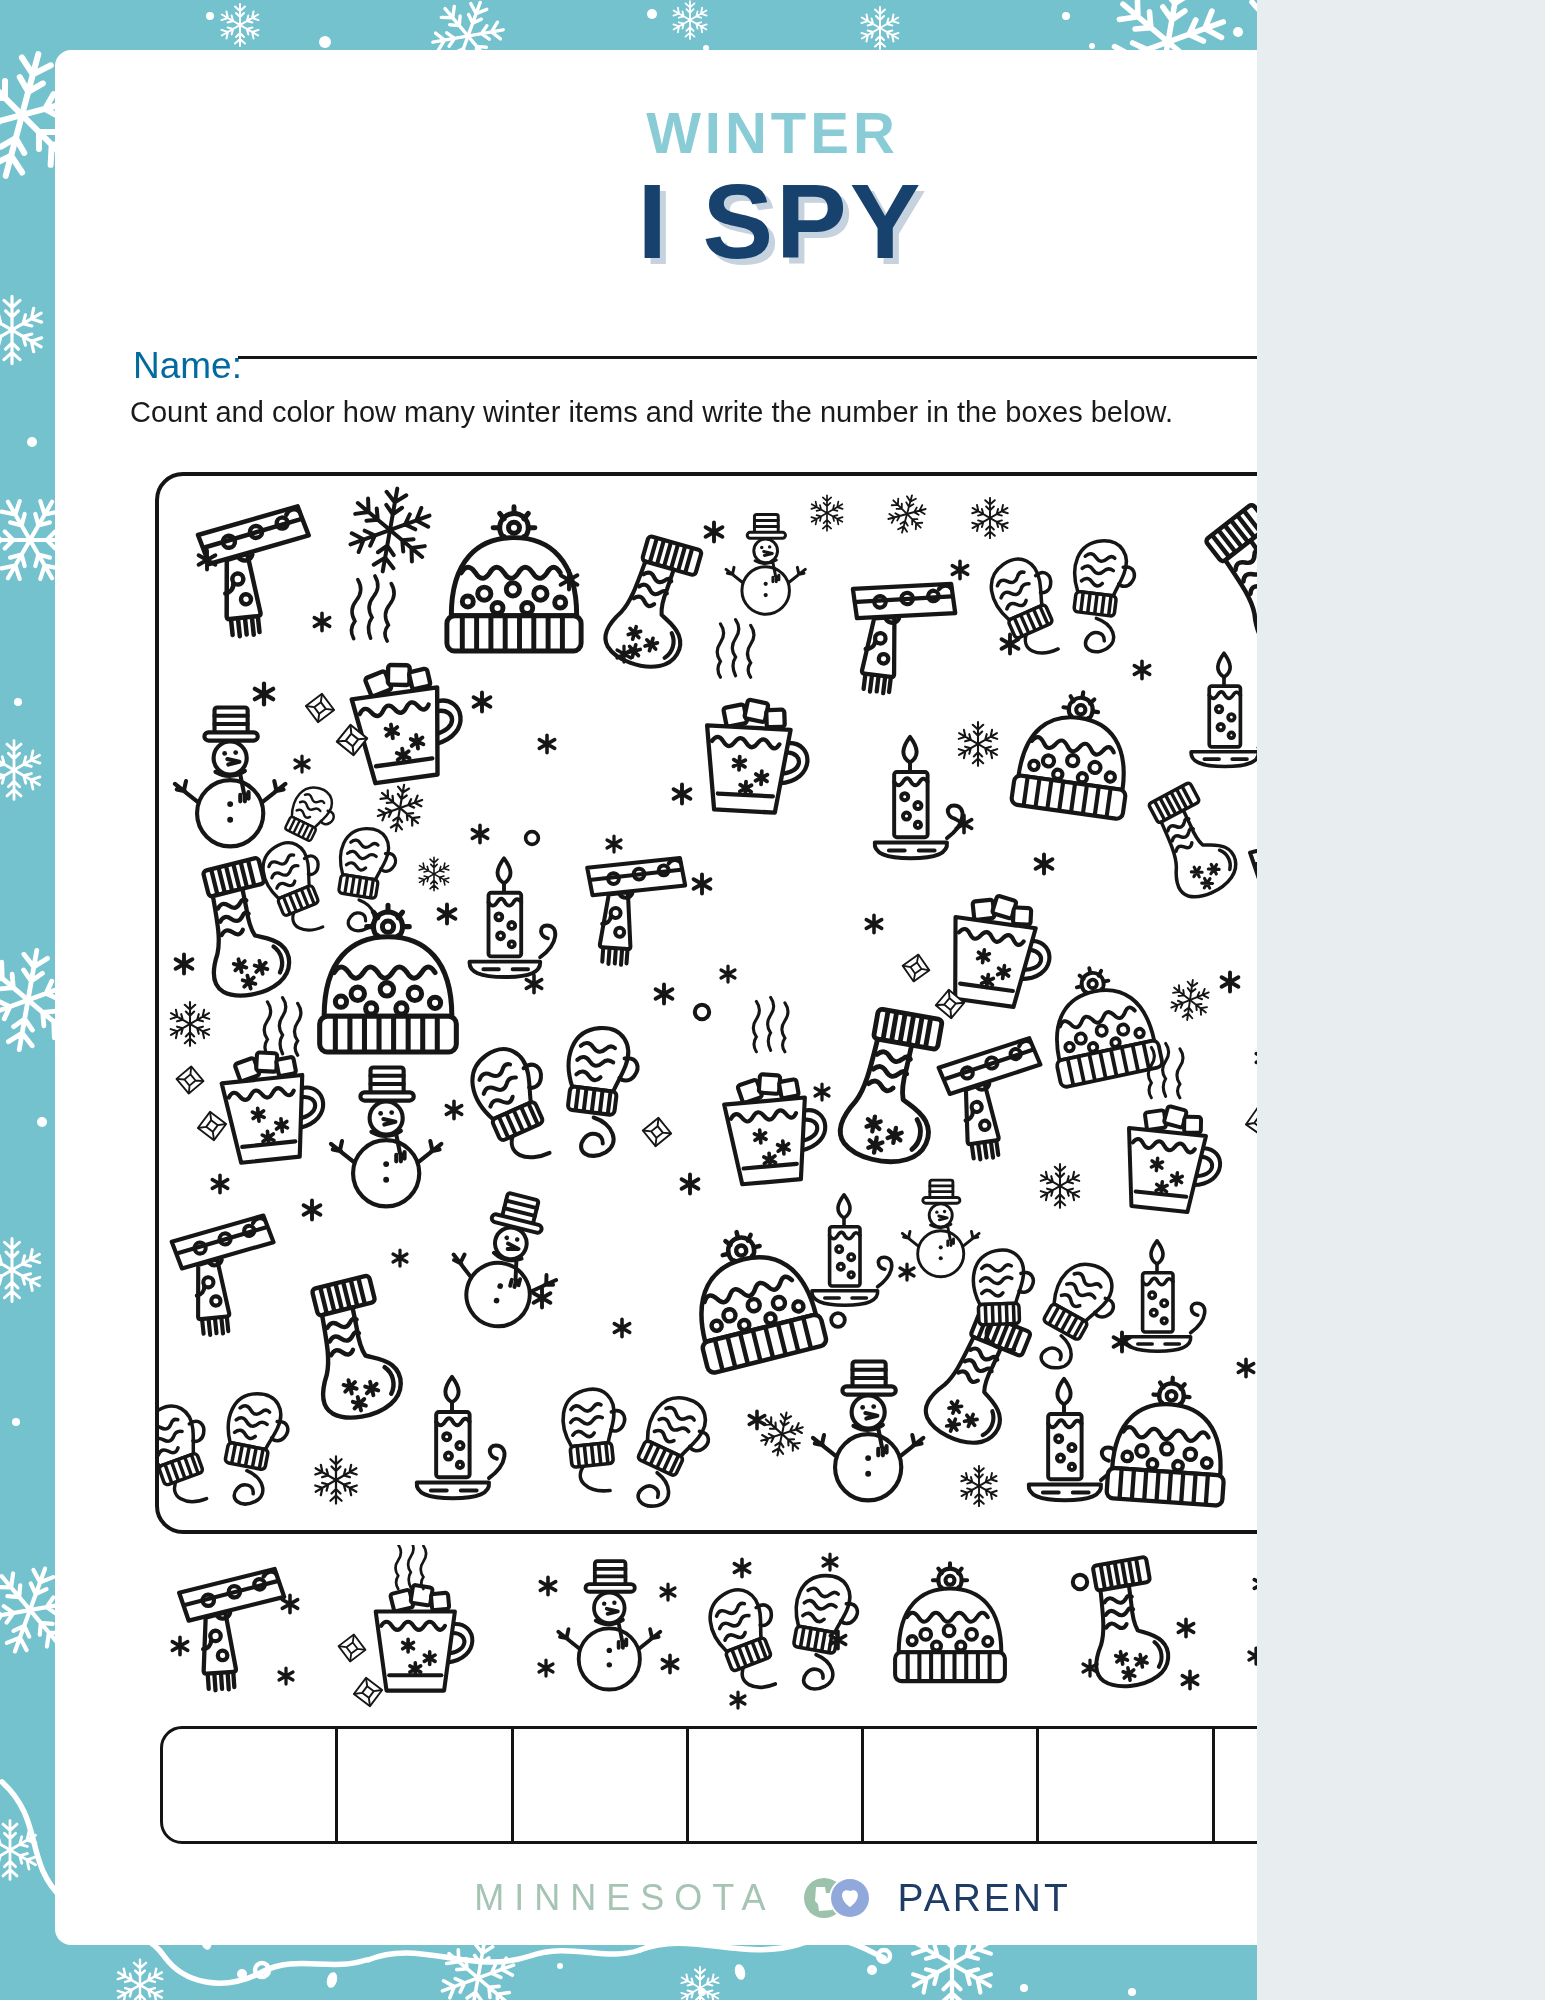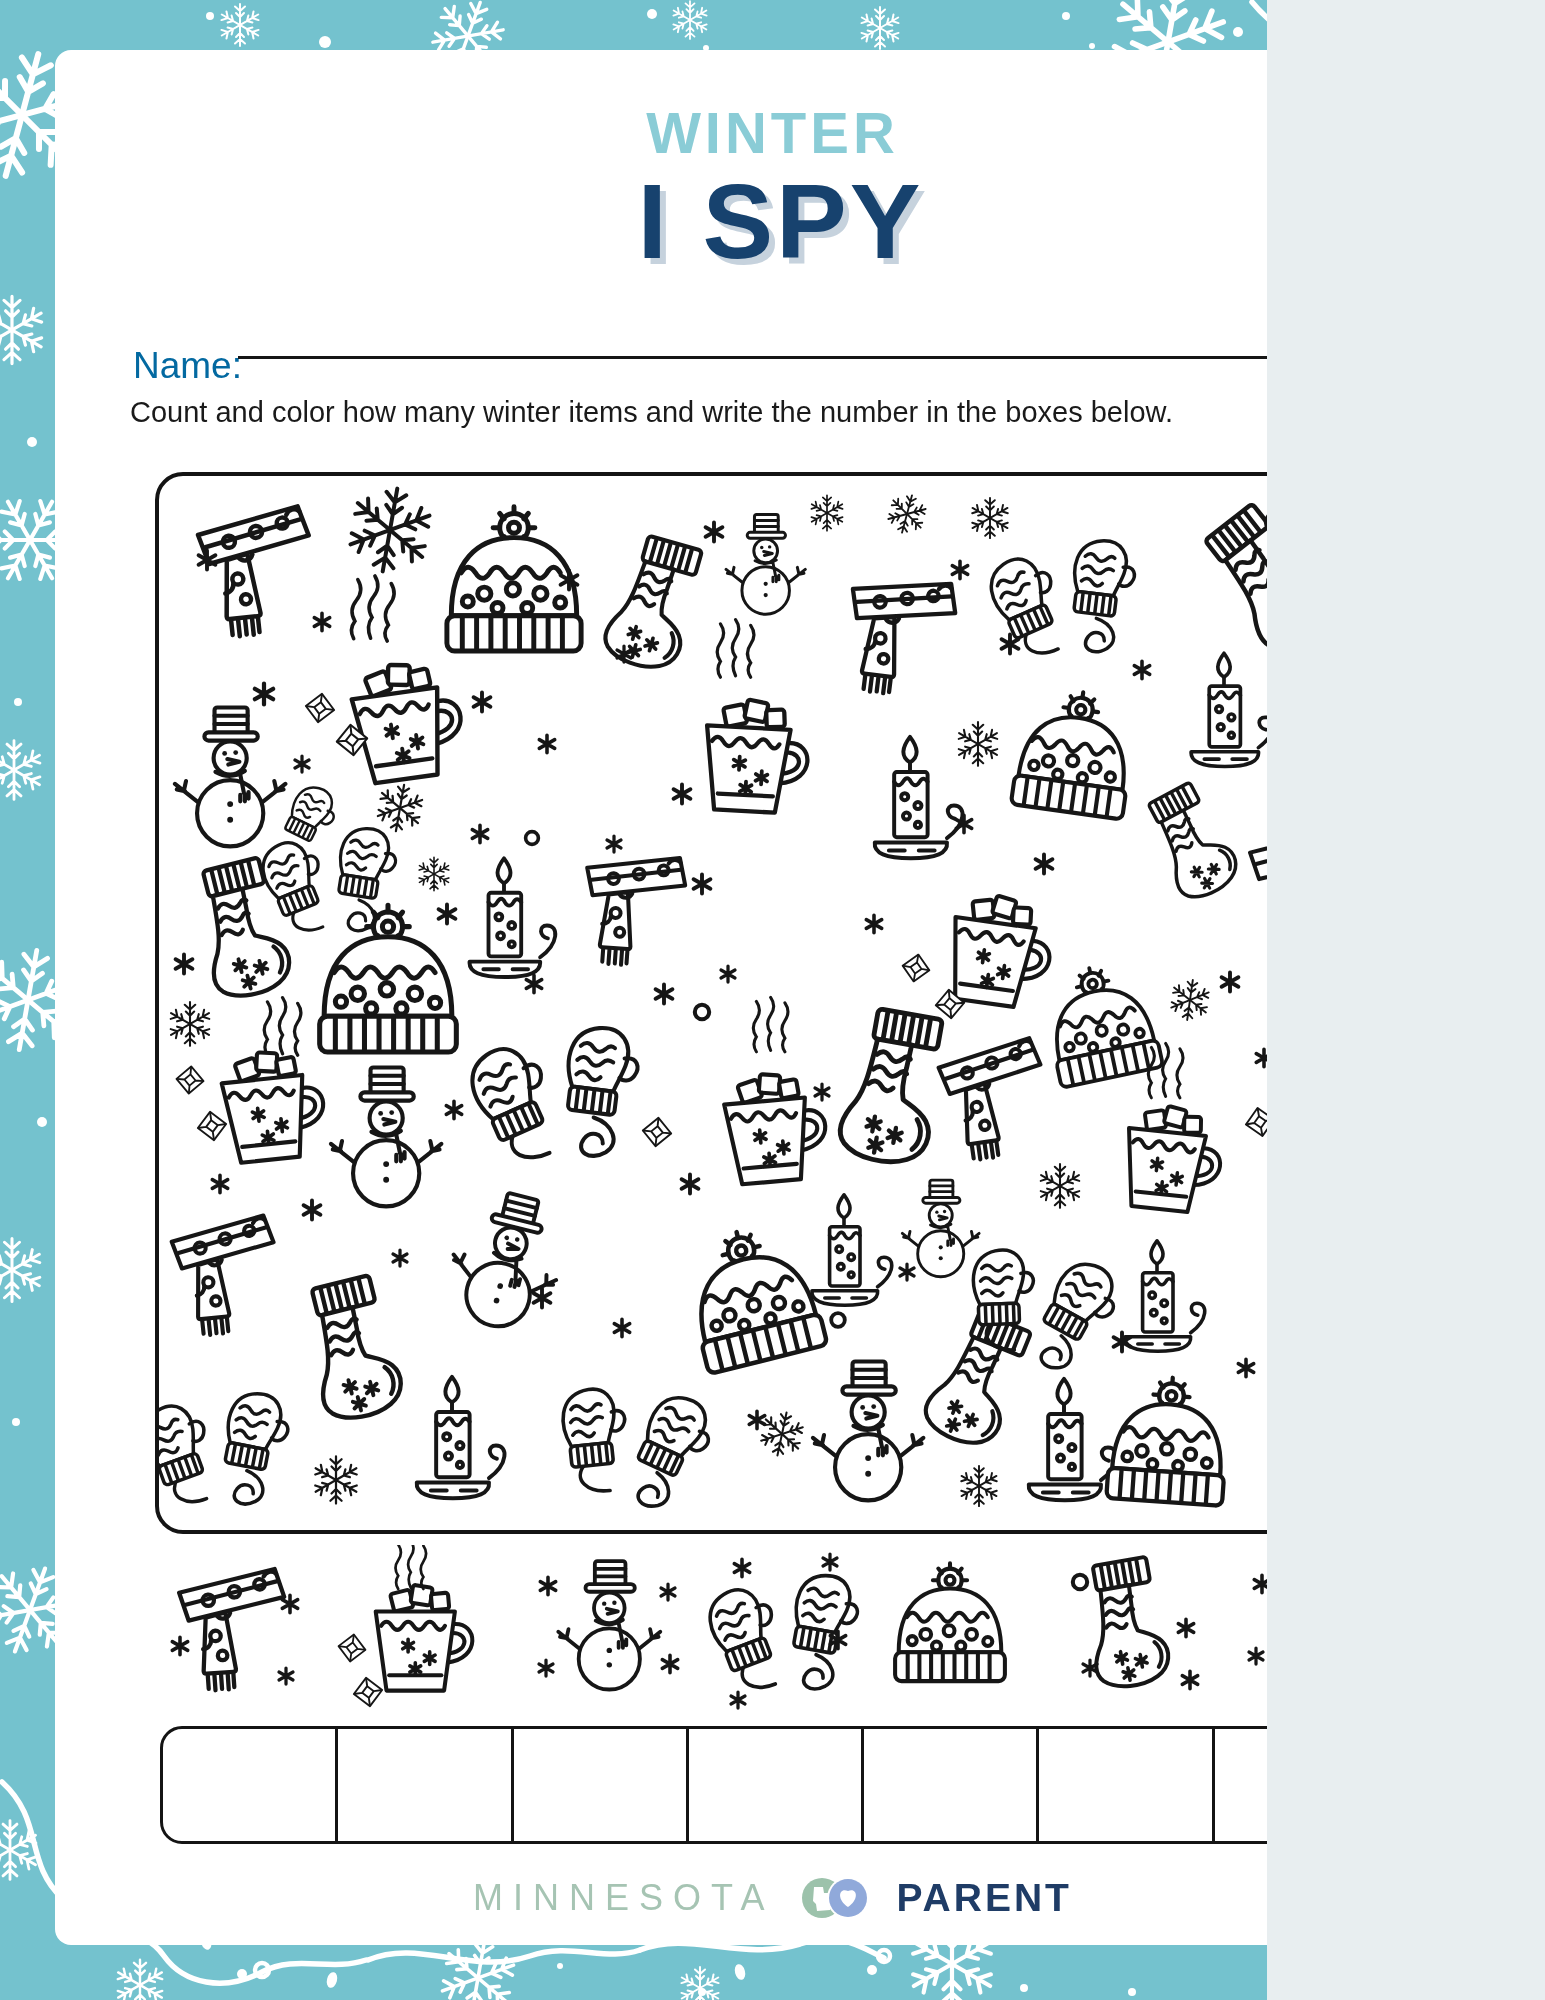--- a/index.html
+++ b/index.html
@@ -1,17 +1,17 @@
 <!DOCTYPE html>
 <html><head>
 <meta charset="utf-8">
 <style>
   html,body{margin:0;padding:0;background:#e8eef0;}
   .page{position:relative;width:1257px;height:2000px;overflow:hidden;
-        font-family:"Liberation Sans",sans-serif;background:#fff;padding-left:10px;}
+        font-family:"Liberation Sans",sans-serif;background:#fff;}
   .abs{position:absolute;}
   svg{display:block;}
   
   .title-wrap{left:0;top:104px;width:1545px;text-align:center;line-height:1;}
   .title1{font-size:58px;font-weight:bold;letter-spacing:4px;color:#8accd6;}
   .title2{font-size:106px;font-weight:bold;letter-spacing:3px;color:#17426e;
           text-shadow:6px 6px 0 #c6d2dd;margin-top:6px;margin-left:16px;}
   
   .name-label{left:133px;top:314px;font-size:37px;color:#0369a1;margin-top:31px;}
   .name-line{left:238px;top:352px;width:1108px;height:4px;border-bottom:3px solid #161616;}
@@ -22,21 +22,21 @@
               border-radius:28px;box-sizing:border-box;overflow:hidden;background:#fff;}
   .scene{color:#161616;}
   
   .answer-strip{left:160px;top:1726px;width:1230px;height:118px;border:3.5px solid #141414;
                 border-radius:22px;box-sizing:border-box;display:flex;overflow:hidden;background:#fff;}
   .answer-cell{flex:1;border-right:3px solid #141414;}
   .answer-cell:last-child{border-right:none;}
   
   .logo-row{left:0;top:1874px;width:1545px;display:flex;align-items:center;justify-content:center;gap:26px;}
   .logo-word1{font-size:36px;letter-spacing:10px;color:#a6c4b3;}
-  .logo-word2{font-size:39px;font-weight:bold;letter-spacing:3px;color:#1f3c66;}
+  .logo-word2{font-size:39px;font-weight:normal;letter-spacing:3px;color:#1f3c66;}
   .defs-hidden{position:absolute;width:0;height:0;overflow:hidden;}
 </style>
 </head>
 <body>
 
 <svg class="defs-hidden" aria-hidden="true">
   <defs>
     <g id="d-flake" fill="none" stroke="currentColor" stroke-width="4" stroke-linecap="round">
       <path d="M50 8 L50 92 M50 22 l-10 -9 M50 22 l10 -9 M50 34 l-8 -8 M50 34 l8 -8 M50 78 l-10 9 M50 78 l10 9 M50 66 l-8 8 M50 66 l8 8"></path>
       <path transform="rotate(60 50 50)" d="M50 8 L50 92 M50 22 l-10 -9 M50 22 l10 -9 M50 34 l-8 -8 M50 34 l8 -8 M50 78 l-10 9 M50 78 l10 9 M50 66 l-8 8 M50 66 l8 8"></path>

